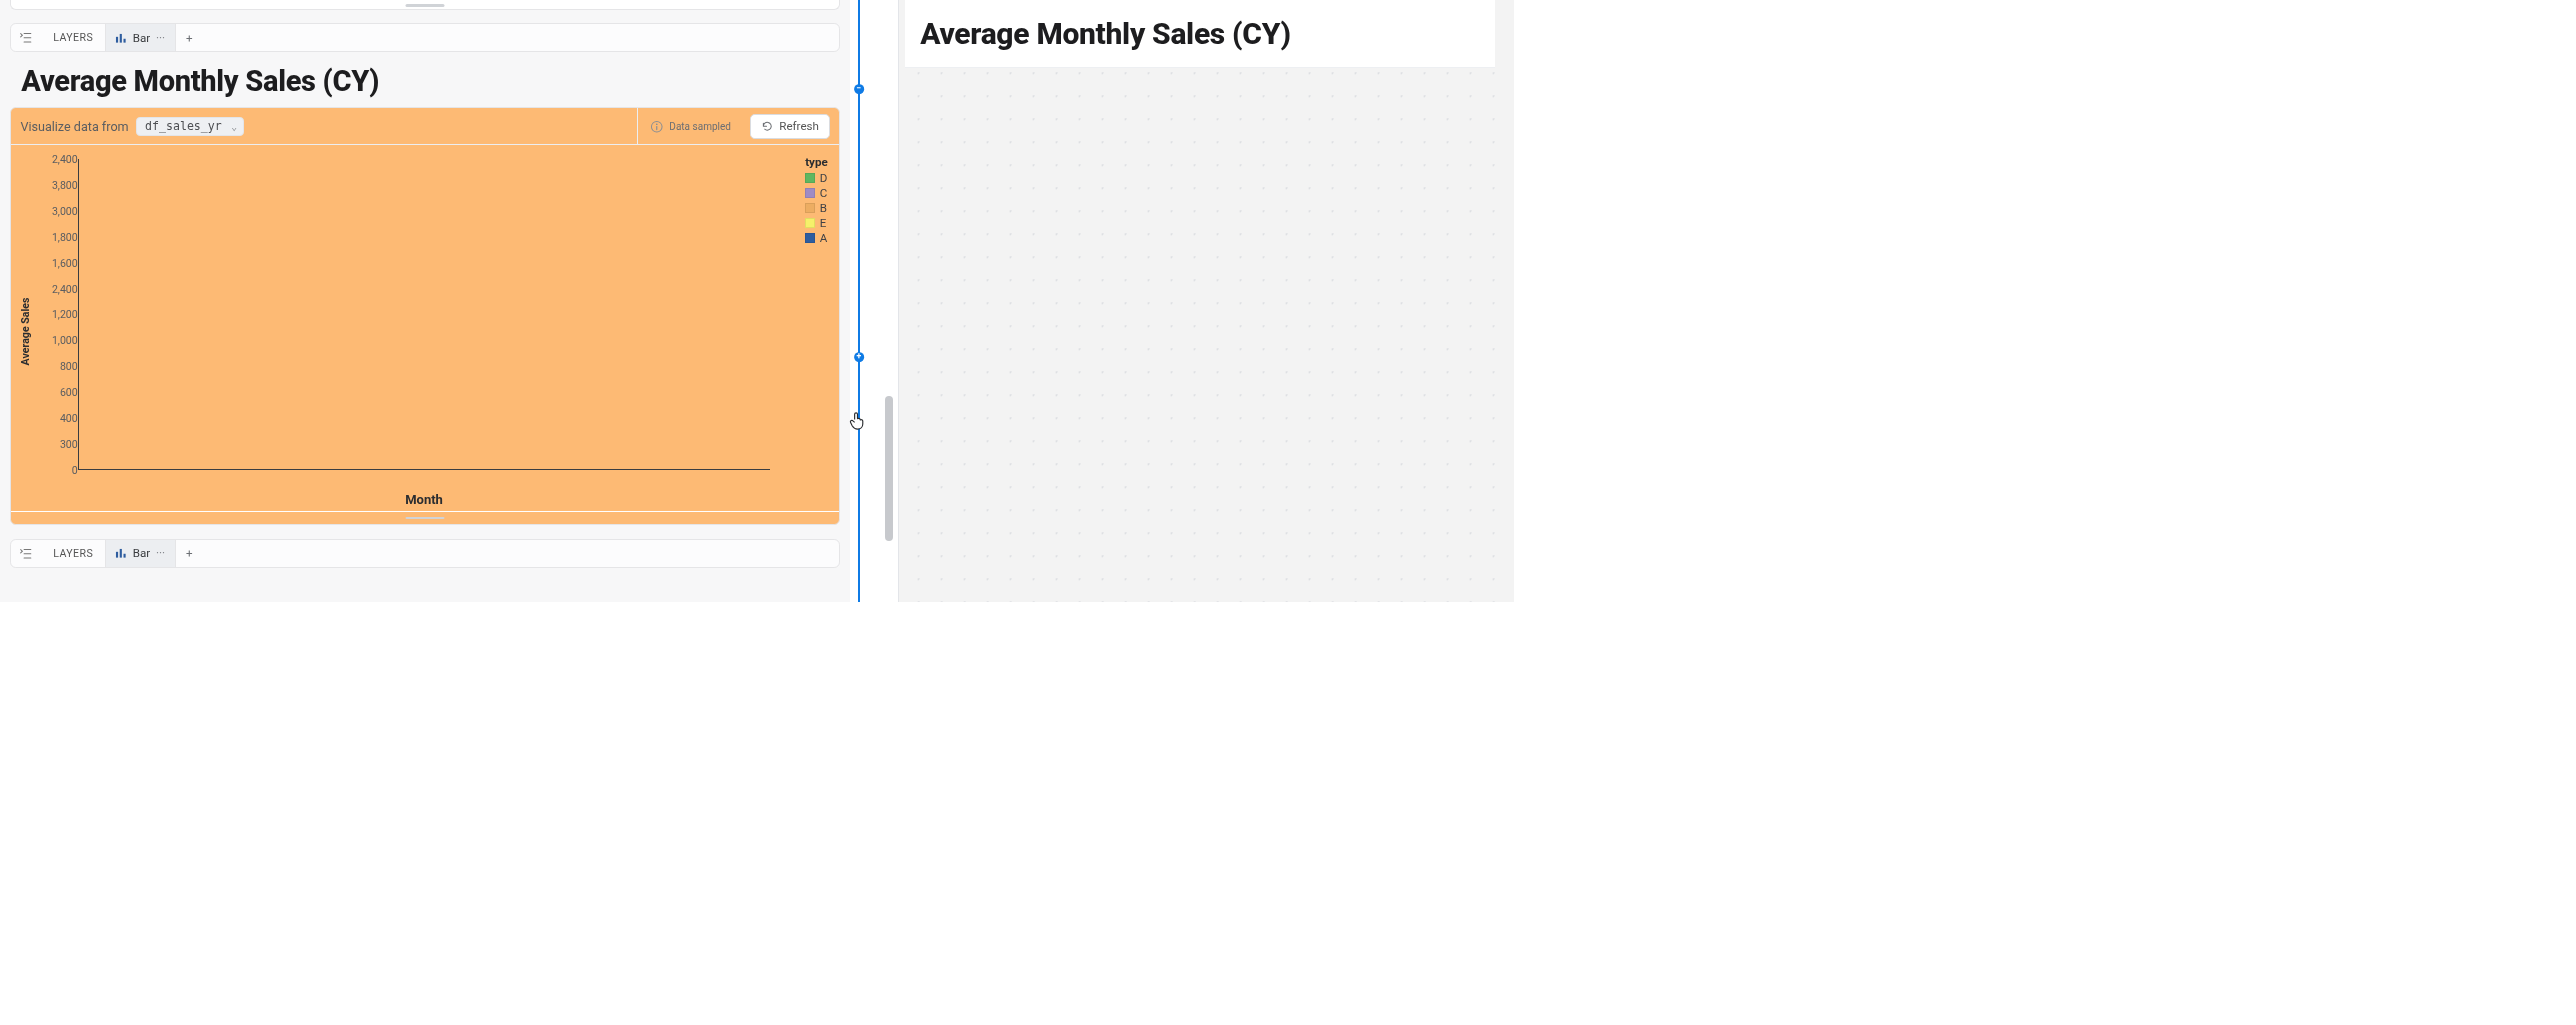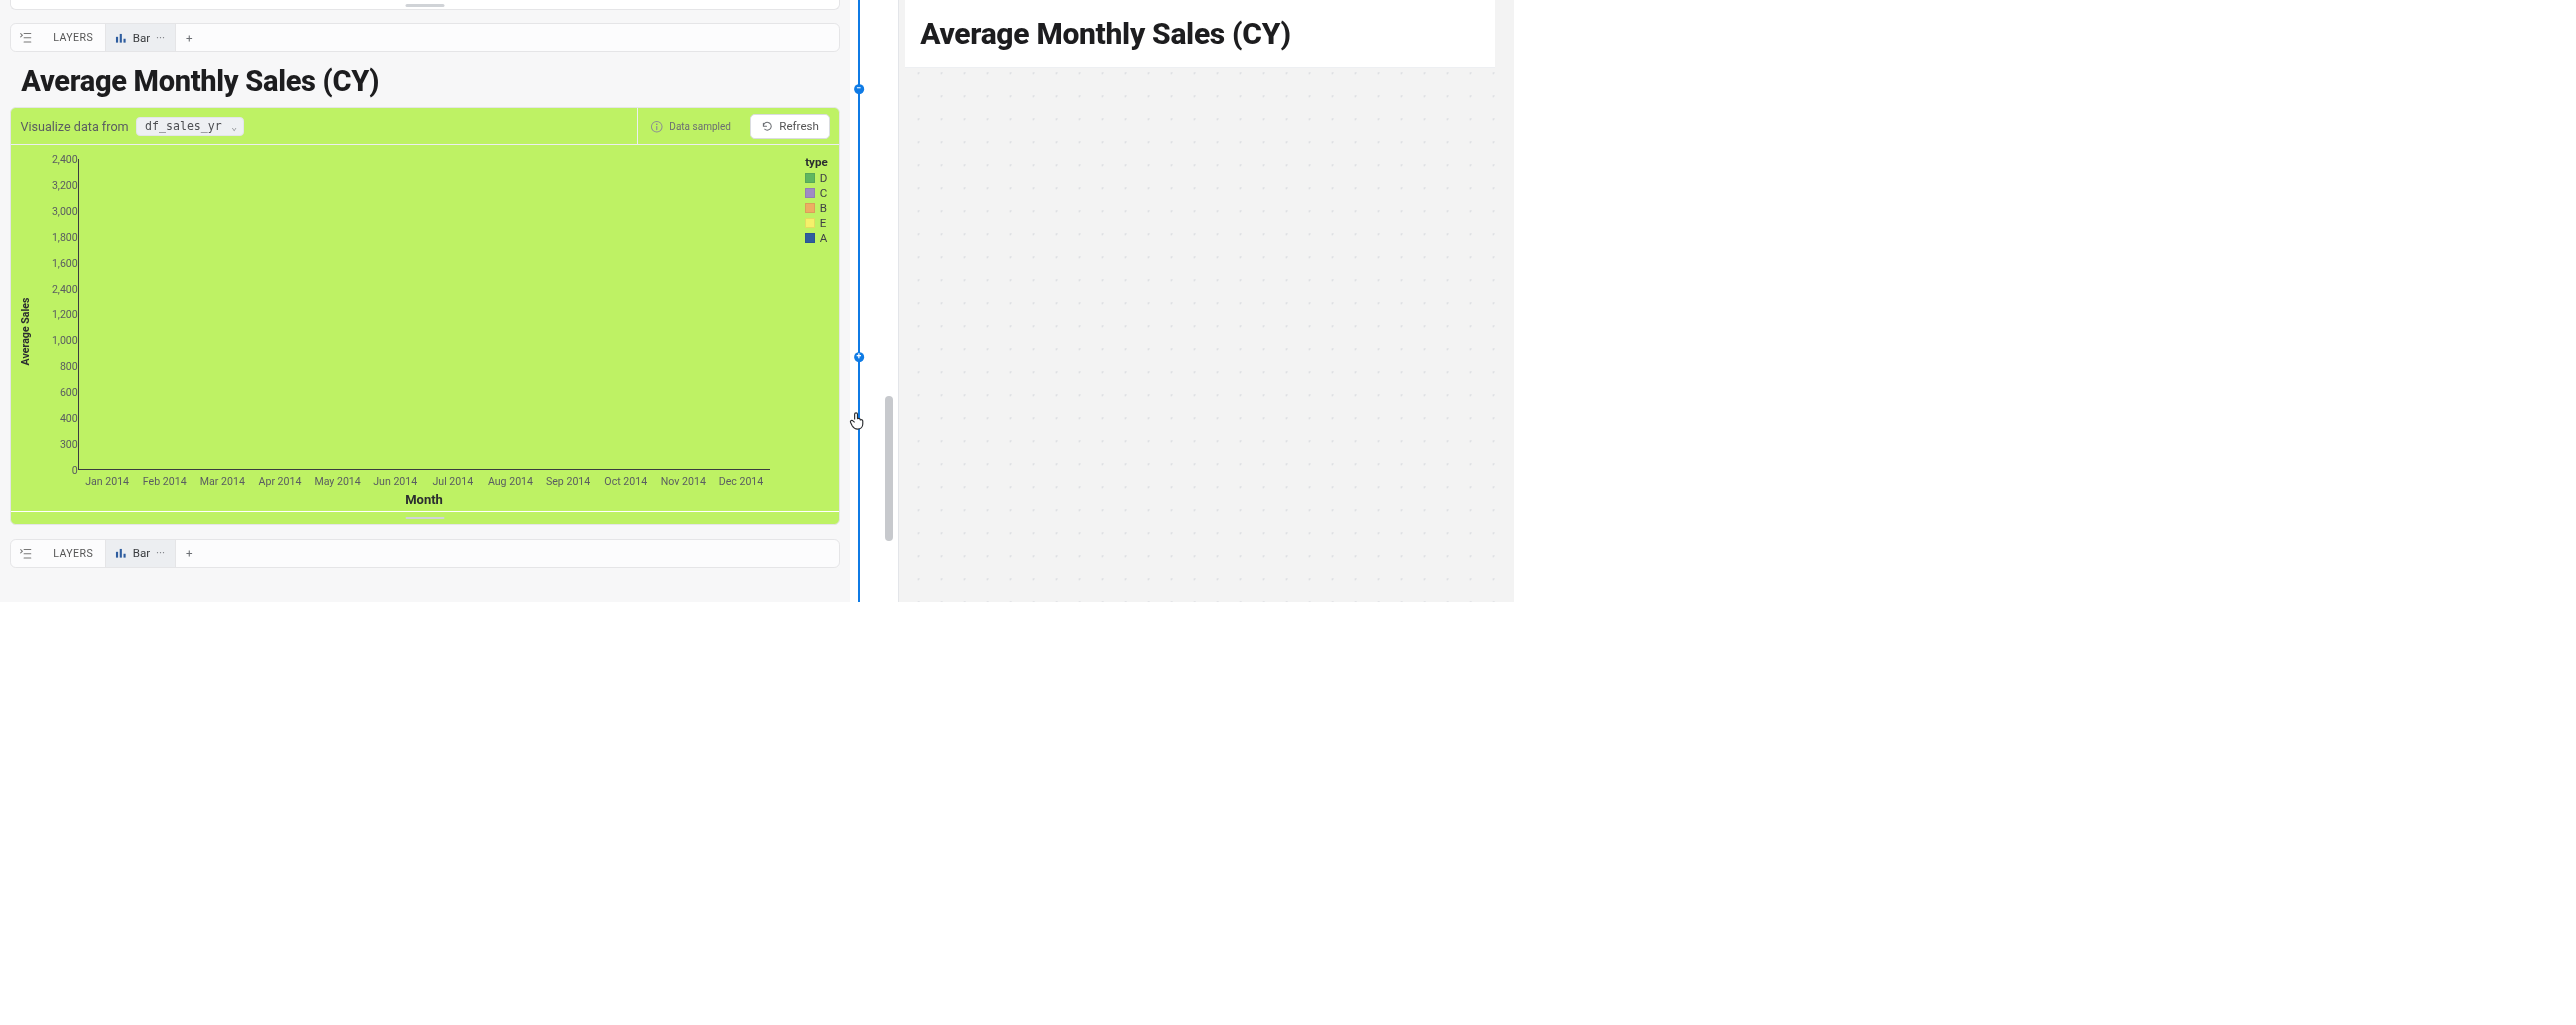--- a/index.html
+++ b/index.html
@@ -14,21 +14,21 @@
   .layer-bar { display:flex; align-items:center; height:29px; border:1px solid #e5e5e7; border-radius:5.8px; background:#fcfcfd; margin-top:13.5px; font-size:11.6px; overflow:hidden; }
   .layer-bar .collapse-btn { width:31px; display:flex; align-items:center; justify-content:center; color:#555; }
   .layer-bar .layers-tab { padding:0 11.6px; height:100%; display:flex; align-items:center; color:#555; border-right:1px solid #e5e5e7; letter-spacing:0.4px; font-size:10.6px; cursor:pointer; }
   .layer-bar .bar-tab { padding:0 9.7px; height:100%; display:flex; align-items:center; background:#eceef1; color:#3a3c3f; border-right:1px solid #e5e5e7; cursor:pointer; }
   .layer-bar .bar-tab .mini-bar-icon { margin-right:5.8px; display:inline-flex; }
   .layer-bar .bar-tab .ellipsis { margin-left:5.8px; color:#7a7d82; }
   .layer-bar .plus-btn { width:27px; display:flex; align-items:center; justify-content:center; color:#6b6e73; cursor:pointer; }
 
   .chart-title { font-size:29px; font-weight:800; color:#1d1d1f; margin:11.6px 0 9.7px 11.6px; letter-spacing:-0.3px; }
 
-  .chart-card { border:1px solid #e5e5e7; border-radius:5.8px; background:#bef264; overflow:hidden; }
+  .chart-card { border:1px solid #e5e5e7; border-radius:5.8px; background:#fdba74; overflow:hidden; }
   .card-head { display:flex; align-items:center; height:37px; border-bottom:1px solid #eceef1; padding:0 9.7px; font-size:12.6px; color:#5a5d61; gap:7.7px; }
   .card-head .vis-label { color:#5a5d61; }
   .ds-select { background:#eef0f3; border:1px solid #e3e5e9; border-radius:3.9px; padding:1.9px 21px 1.9px 7.7px; position:relative; font-family:ui-monospace, "SF Mono", Menlo, monospace; font-size:11.6px; color:#4d4f53; cursor:pointer; }
   .ds-select .caret { position:absolute; right:5.8px; top:50%; transform:translateY(-50%); font-size:9.7px; color:#8a8d91; }
   .card-head .spacer { flex:1; }
   .info-pill { display:flex; align-items:center; gap:5.8px; border-left:1px solid #eceef1; height:100%; padding:0 11.6px; color:#6b6e73; font-size:10px; }
   .refresh-btn { height:25px; border:1px solid #dadce0; background:#fff; border-radius:4.8px; padding:0 9.7px; display:flex; align-items:center; gap:5.8px; color:#555; font-size:11.6px; cursor:pointer; }
 
   .card-body { padding:13.5px 11.6px 5.8px 11.6px; position:relative; }
   .plot-area { position:relative; height:346px; }
@@ -171,21 +171,21 @@
               </div>
             </div>
         </div>
 
         <div class="plot-area">
           <div class="y-title-wrap">
               <div class="y-title">Average Sales</div>
             </div>
           <div class="y-axis" id="y-axis">
               <div class="y-tick" style="top: 0%;">2,400</div>
-              <div class="y-tick" style="top: 8.33333%;">3,200</div>
+              <div class="y-tick" style="top: 8.33333%;">3,800</div>
               <div class="y-tick" style="top: 16.6667%;">3,000</div>
               <div class="y-tick" style="top: 25%;">1,800</div>
               <div class="y-tick" style="top: 33.3333%;">1,600</div>
               <div class="y-tick" style="top: 41.6667%;">2,400</div>
               <div class="y-tick" style="top: 50%;">1,200</div>
               <div class="y-tick" style="top: 58.3333%;">1,000</div>
               <div class="y-tick" style="top: 66.6667%;">800</div>
               <div class="y-tick" style="top: 75%;">600</div>
               <div class="y-tick" style="top: 83.3333%;">400</div>
               <div class="y-tick" style="top: 91.6667%;">300</div>
@@ -296,34 +296,20 @@
                   <div class="stack" style="height: 88.75%;">
                     <div class="seg E" style="height: 15.0235%;"></div>
                     <div class="seg D" style="height: 17.8404%;"></div>
                     <div class="seg C" style="height: 12.6761%;"></div>
                     <div class="seg B" style="height: 15.0235%;"></div>
                     <div class="seg A" style="height: 39.4366%;"></div>
                   </div>
                 </div>
               </div>
           </div>
-          <div class="x-axis" id="x-axis">
-              <div class="x-tick">Jan 2014</div>
-              <div class="x-tick">Feb 2014</div>
-              <div class="x-tick">Mar 2014</div>
-              <div class="x-tick">Apr 2014</div>
-              <div class="x-tick">May 2014</div>
-              <div class="x-tick">Jun 2014</div>
-              <div class="x-tick">Jul 2014</div>
-              <div class="x-tick">Aug 2014</div>
-              <div class="x-tick">Sep 2014</div>
-              <div class="x-tick">Oct 2014</div>
-              <div class="x-tick">Nov 2014</div>
-              <div class="x-tick">Dec 2014</div>
-            </div>
           <div class="x-title">Month</div>
         </div>
       </div>
 
       <div class="card-foot">
         <div class="drag-handle"></div>
       </div>
     </div>
 
     <div class="layer-bar" style="margin-top:13.5px;">

